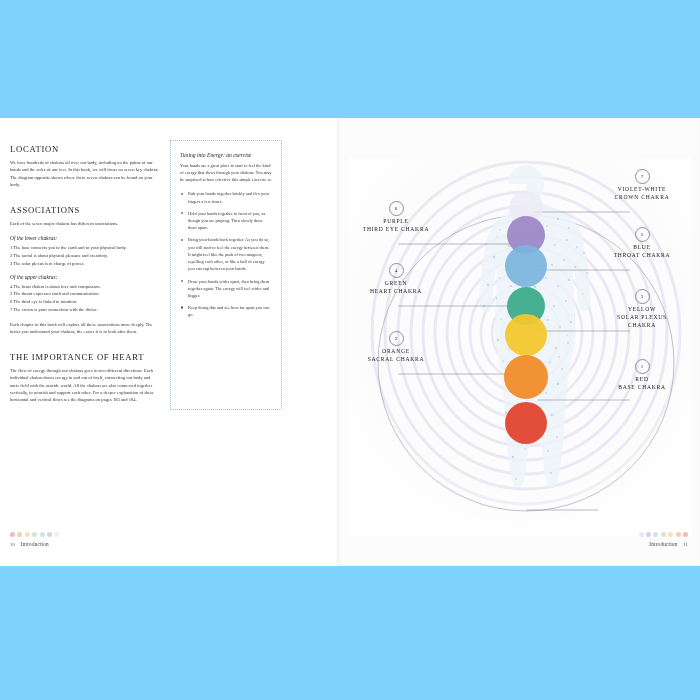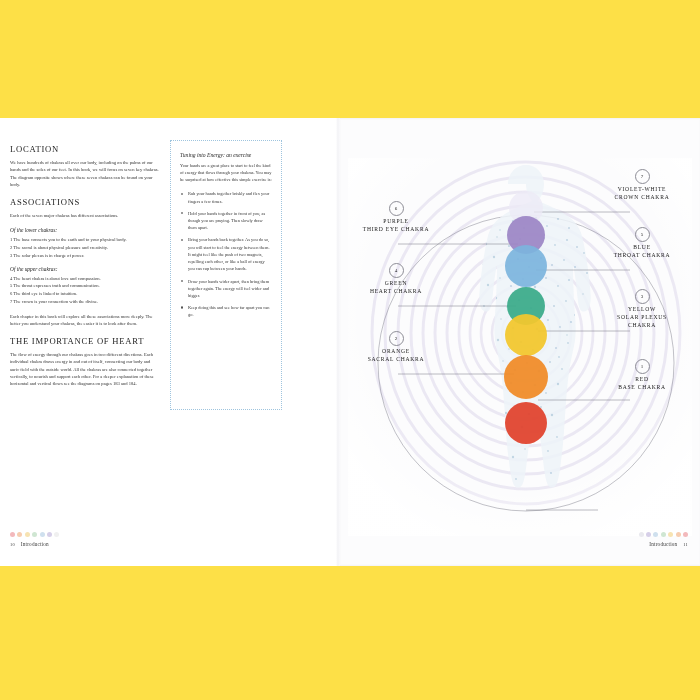--- a/index.html
+++ b/index.html
@@ -4,21 +4,21 @@
 <style>
   html, body {
     margin: 0;
     padding: 0;
     background: #ffffff;
   }
   #page {
     position: relative;
     width: 700px;
     height: 700px;
-    background: #fde047;
+    background: #7dd3fc;
     overflow: hidden;
     font-family: "Liberation Serif", "DejaVu Serif", serif;
     color: #2b2b2b;
   }
 
   
   .spread {
     position: absolute;
     left: 0;
     top: 118px;
@@ -61,21 +61,21 @@
     width: 150px;
   }
   h2.head {
     font-size: 8.6px;
     letter-spacing: 0.75px;
     font-weight: normal;
     margin: 0 0 5px 0;
     color: #1d1d1d;
     font-family: "Liberation Serif", "DejaVu Serif", serif;
   }
-  h2.head.spaced { }
+  h2.head.spaced { margin-top: 16px; }
   p.body {
     font-size: 4.6px;
     line-height: 1.62;
     margin: 0 0 8px 0;
     color: #343434;
     text-align: left;
   }
   .subhead {
     font-style: italic;
     font-size: 5.4px;

